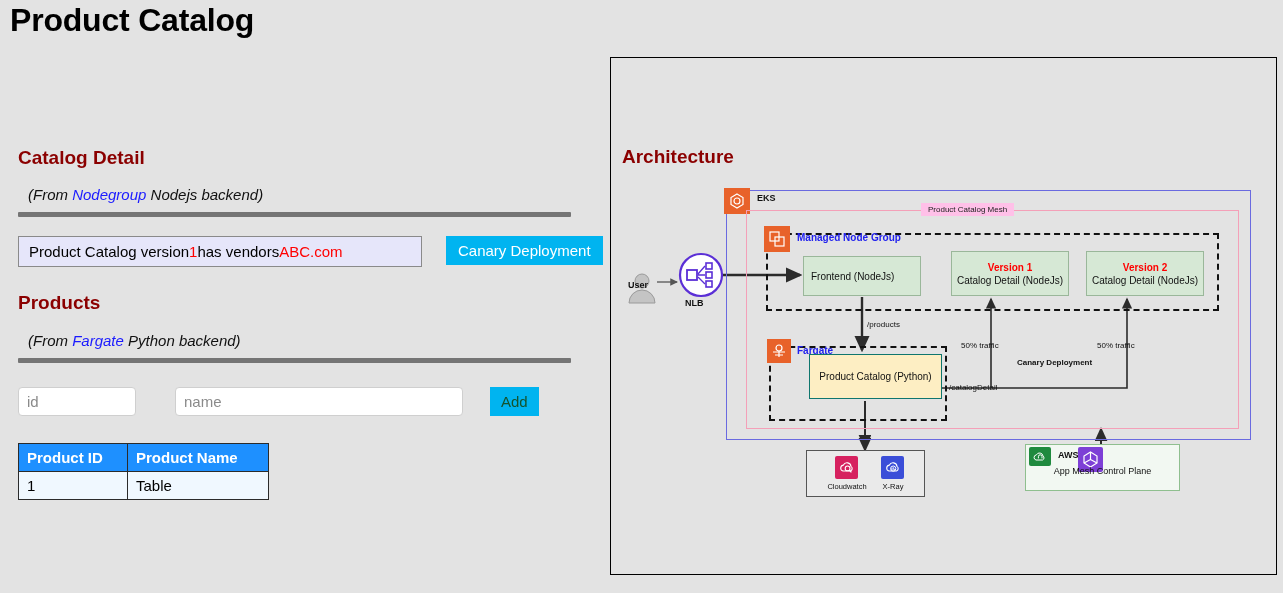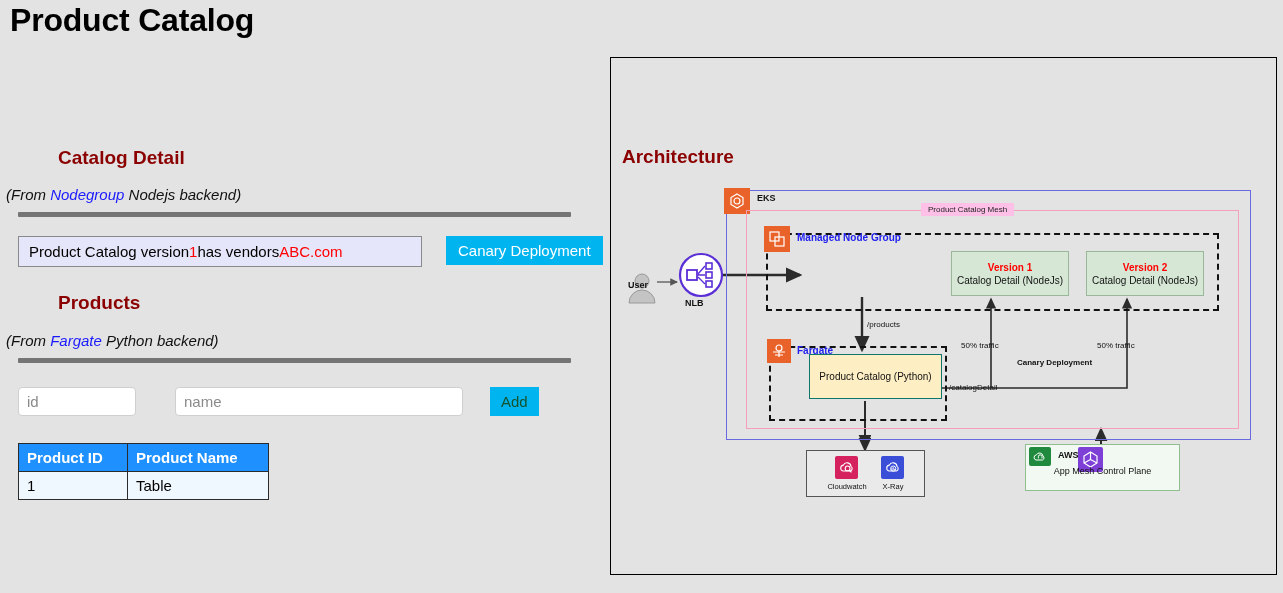--- a/index.html
+++ b/index.html
@@ -14,24 +14,24 @@
     position:absolute;left:10px;top:2px;
     font-size:32px;font-weight:bold;color:#000;
     letter-spacing:-0.2px;
   }
 
   
   .left-col{position:absolute;left:0;top:0;width:605px;height:593px;}
 
   .sec-head{
     position:absolute;left:18px;
-    font-size:19px;font-weight:bold;color:#8b0000;margin-left:40px;
+    font-size:19px;font-weight:bold;color:#8b0000;
   }
   .sec-sub{
-    position:absolute;left:6px;
+    position:absolute;left:28px;
     font-size:15px;font-style:italic;color:#111;
   }
   .sec-sub .lnk{color:#1a1aff;font-style:italic;}
   .rule{
     position:absolute;left:18px;width:553px;height:5px;
     background:#757575;border-radius:1px;
   }
 
   .detail-row{position:absolute;left:18px;top:236px;display:flex;align-items:stretch;}
   .detail-box{
@@ -270,20 +270,23 @@
 
     <div class="d mng-box"></div>
     <div class="d mng-icon">
       <svg width="18" height="18" viewBox="0 0 18 18">
           <rect x="2" y="2" width="9" height="9" fill="none" stroke="#fff" stroke-width="1.2"></rect>
           <rect x="7" y="7" width="9" height="9" fill="none" stroke="#fff" stroke-width="1.2"></rect>
         </svg>
     </div>
     <div class="lbl mng-label">Managed Node Group</div>
 
+    <div class="d svc left-align box-frontend">
+      <span>Frontend (NodeJs)</span>
+    </div>
     <div class="d svc box-v1">
       <span class="ver">Version 1</span>
       <span>Catalog Detail (NodeJs)</span>
     </div>
     <div class="d svc box-v2">
       <span class="ver">Version 2</span>
       <span>Catalog Detail (NodeJs)</span>
     </div>
 
     <div class="d fg-box"></div>

